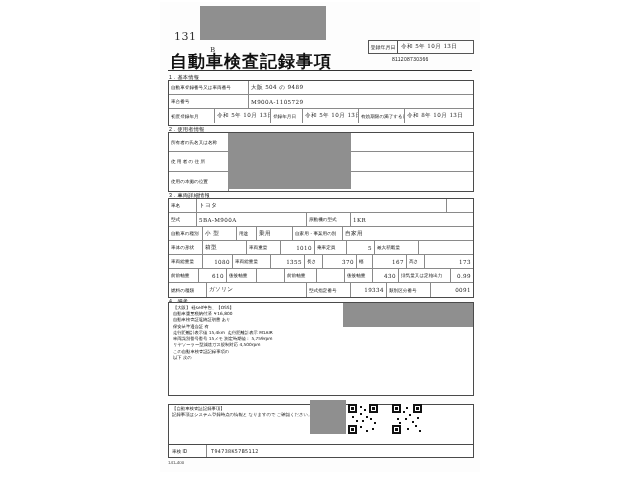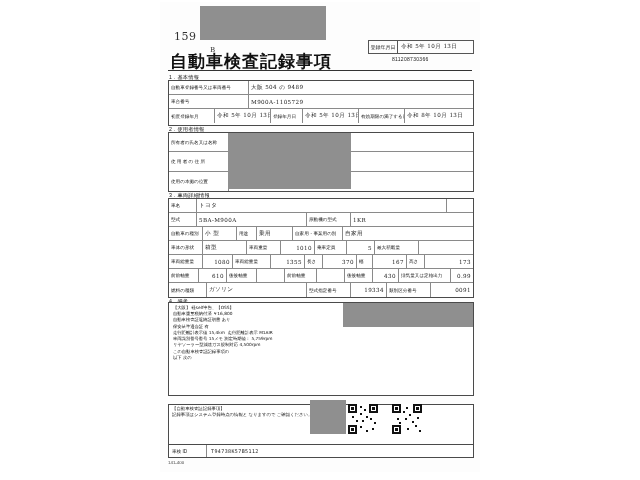--- a/index.html
+++ b/index.html
@@ -97,21 +97,21 @@
 </head>
 <body>
 
 <div class="page">
 
   <div class="scan">
     <div class="sheet">
 
       <div class="redact" style="left:40px;top:4px;width:126px;height:34px;"></div>
 
-      <div class="hand" style="position:absolute;left:14px;top:28px;font-size:11px;">159</div>
+      <div class="hand" style="position:absolute;left:14px;top:28px;font-size:11px;">131</div>
       <div class="hand" style="position:absolute;left:50px;top:44px;font-size:7px;">B</div>
 
       <div class="title">自動車検査記録事項</div>
       <div class="title-rule"></div>
 
       <div class="date-box">
         <div class="lab">登録年月日</div>
         <div class="val">令和 5年 10月 13日</div>
       </div>
       <div class="docnum">811208730366</div>

